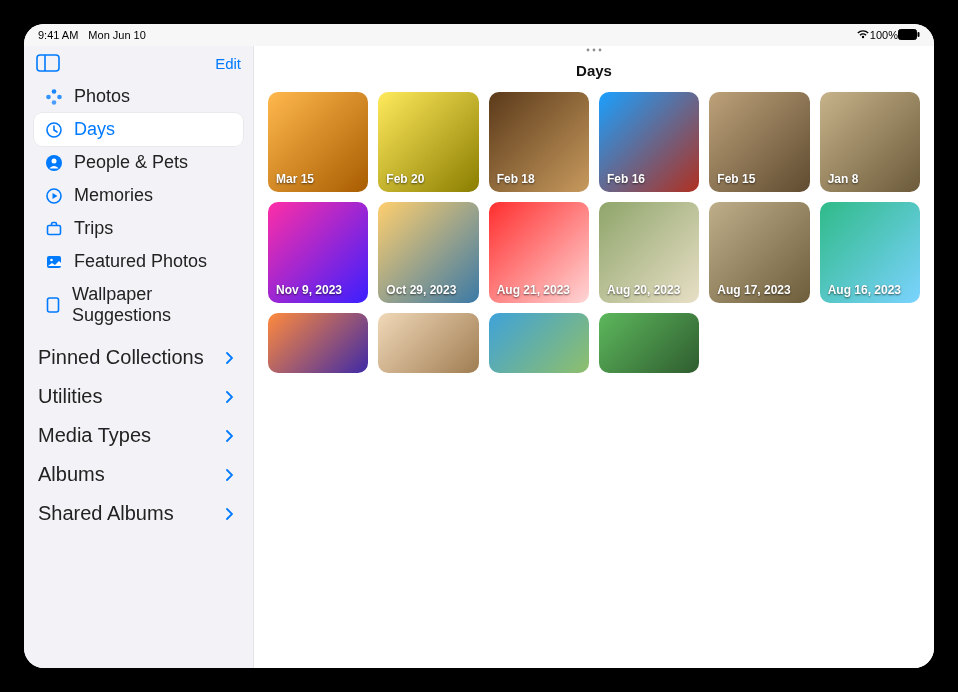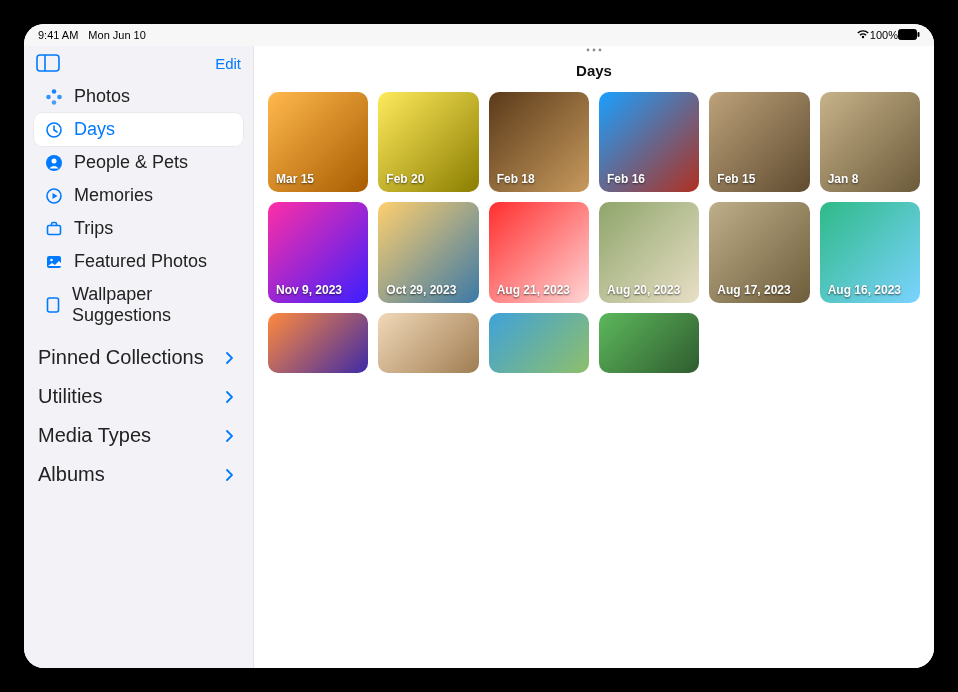--- a/index.html
+++ b/index.html
@@ -268,20 +268,28 @@
             </span>
         </div>
         <div class="group-item">
           <span>Albums</span>
           <span class="chevron">
               <svg width="8" height="12" viewBox="0 0 8 12">
                 <path d="M2 1l5 5-5 5" fill="none" stroke="#007aff" stroke-width="1.8" stroke-linecap="round"></path>
               </svg>
             </span>
         </div>
+        <div class="group-item">
+          <span>Shared Albums</span>
+          <span class="chevron">
+              <svg width="8" height="12" viewBox="0 0 8 12">
+                <path d="M2 1l5 5-5 5" fill="none" stroke="#007aff" stroke-width="1.8" stroke-linecap="round"></path>
+              </svg>
+            </span>
+        </div>
       </aside>
 
       <main class="main">
         <div class="main-header">
           <span class="more-icon">
             <svg width="20" height="12" viewBox="0 0 20 12">
                 <circle cx="4" cy="6" r="1.4" fill="#8e8e93"></circle>
                 <circle cx="10" cy="6" r="1.4" fill="#8e8e93"></circle>
                 <circle cx="16" cy="6" r="1.4" fill="#8e8e93"></circle>
               </svg>

